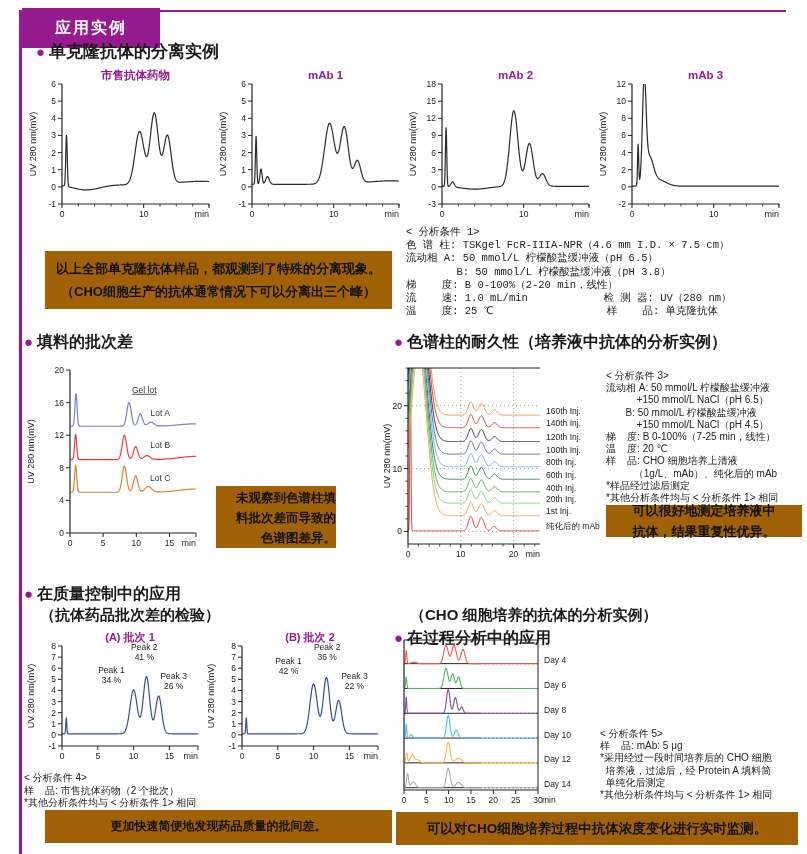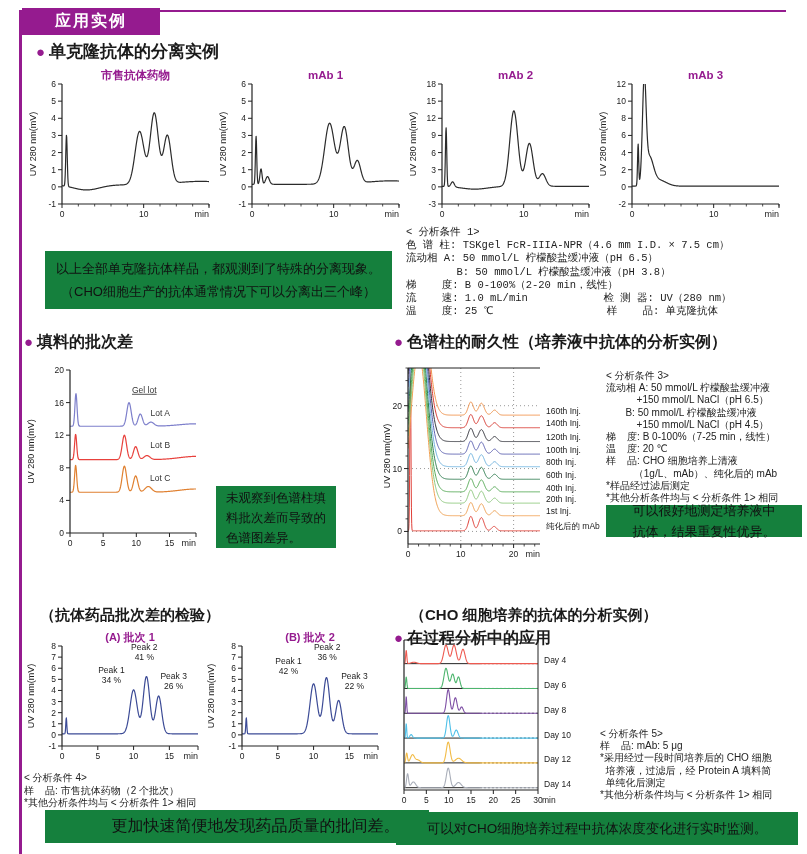--- a/index.html
+++ b/index.html
@@ -9,34 +9,34 @@
   .hdr-line{background:#951b8f;}
   .hdr-box{background:#951b8f;color:#fff;font-weight:bold;font-size:16px;
            display:flex;align-items:center;justify-content:center;letter-spacing:2px;}
   .sec-title{font-weight:bold;font-size:16px;color:#1a1a1a;white-space:nowrap;}
   .sec-title .blt{color:#951b8f;font-size:15px;margin-right:4px;}
   .sec-big{font-size:17px;}
   .sub-title{font-weight:bold;font-size:15px;color:#1a1a1a;white-space:nowrap;}
   .cond{font-size:10.5px;line-height:13.2px;color:#222;white-space:pre;}
   .cond.small{font-size:10px;line-height:12.2px;}
   .cond.semib{font-weight:600;}
-  .note{background:#15803d;color:#111;font-weight:normal;}
+  .note{background:#a16207;color:#111;font-weight:bold;text-align:right;}
   .note.center{display:flex;flex-direction:column;align-items:center;justify-content:center;}
   .note div{white-space:nowrap;}
   .chart{position:absolute;}
   svg text{font-family:"Liberation Sans","DejaVu Sans",sans-serif;}
 </style>
 </head>
 <body>
 
 <div class="page">
 
   <div class="abs hdr-line" style="left:22px;top:10px;width:764px;height:2px;"></div>
   <div class="abs hdr-line" style="left:19px;top:10px;width:3px;height:844px;"></div>
-  <div class="abs hdr-box" style="left:22px;top:8px;width:138px;height:27px;">
+  <div class="abs hdr-box" style="left:22px;top:8px;width:138px;height:40px;">
     <span>应用实例</span>
   </div>
 
   <div class="abs sec-title sec-big" style="left:36px;top:40px;">
     <span class="blt">●</span><span>单克隆抗体的分离实例</span>
   </div>
   <div class="chart" style="left: 28px; top: 68px; width: 195px; height: 162px;"><svg width="195" height="162" viewBox="0 0 195 162">
         <defs>
           <clipPath id="clip0">
             <rect x="34" y="16" width="147" height="120"></rect>
@@ -343,20 +343,23 @@
         <text x="164" y="139.8857142857143" font-size="8.5" fill="#222">20th Inj.</text>
         <text x="164" y="152.45714285714286" font-size="8.5" fill="#222">1st Inj.</text>
         <text x="164" y="166.9142857142857" font-size="8.5" fill="#222">纯化后的 mAb</text>
       </svg></div>
   <div class="abs cond small" style="left:606px;top:370px;"><div>&lt; 分析条件 3&gt;</div><div>流动相 A: 50 mmol/L 柠檬酸盐缓冲液</div><div>           +150 mmol/L NaCl（pH 6.5）</div><div>       B: 50 mmol/L 柠檬酸盐缓冲液</div><div>           +150 mmol/L NaCl（pH 4.5）</div><div>梯    度: B 0-100%（7-25 min，线性）</div><div>温    度: 20 ℃</div><div>样    品: CHO 细胞培养上清液</div><div>          （1g/L、mAb）、纯化后的 mAb</div><div>*样品经过滤后测定</div><div>*其他分析条件均与 &lt; 分析条件 1&gt; 相同</div></div>
   <div class="abs note center" style="left:606px;top:505px;width:196px;height:32px;font-size:13px;line-height:21px;">
       <div>可以很好地测定培养液中</div>
       <div>抗体，结果重复性优异。</div>
     </div>
 
+  <div class="abs sec-title" style="left:24px;top:584px;">
+    <span class="blt">●</span><span>在质量控制中的应用</span>
+  </div>
   <div class="abs sub-title" style="left:40px;top:606px;">（抗体药品批次差的检验）</div>
   <div class="abs sec-title" style="left:394px;top:584px;margin-top:44px;">
     <span class="blt">●</span><span>在过程分析中的应用</span>
   </div>
   <div class="abs sub-title" style="left:410px;top:606px;">（CHO 细胞培养的抗体的分析实例）</div>
 
   <div class="chart" style="left: 26px; top: 630px; width: 182px; height: 142px;"><svg width="182" height="142" viewBox="0 0 182 142">
         <defs>
           <clipPath id="clip6">
             <rect x="36" y="16" width="136" height="100"></rect>
@@ -444,21 +447,21 @@
         <line x1="32" y1="16" x2="36" y2="16" stroke="#222" stroke-width="1"></line>
         <text x="30" y="19" text-anchor="end" font-size="8.5" fill="#222">8</text>
         <text x="172" y="129" text-anchor="end" font-size="9" fill="#222">min</text>
         <text x="8" y="66" font-size="9" fill="#222" text-anchor="middle" transform="rotate(-90 8 66)">UV 280 nm(mV)</text>
         <text x="104" y="11" text-anchor="middle" font-size="11" font-weight="bold" fill="#951b8f">(B) 批次 2</text>
         <text x="82.52631578947368" y="33.77777777777777" text-anchor="middle" font-size="8.5" fill="#222"><tspan x="82.52631578947368" dy="0">Peak 1</tspan><tspan x="82.52631578947368" dy="10">42 %</tspan></text>
         <text x="121.17894736842106" y="20.444444444444457" text-anchor="middle" font-size="8.5" fill="#222"><tspan x="121.17894736842106" dy="0">Peak 2</tspan><tspan x="121.17894736842106" dy="10">36 %</tspan></text>
         <text x="148.37894736842105" y="49.33333333333334" text-anchor="middle" font-size="8.5" fill="#222"><tspan x="148.37894736842105" dy="0">Peak 3</tspan><tspan x="148.37894736842105" dy="10">22 %</tspan></text>
       </svg></div>
   <div class="abs cond" style="left:24px;top:772px;font-size:10px;line-height:12.5px;"><div>&lt; 分析条件 4&gt;</div><div>样    品: 市售抗体药物（2 个批次）</div><div>*其他分析条件均与 &lt; 分析条件 1&gt; 相同</div></div>
-  <div class="abs note center" style="left:45px;top:810px;width:347px;height:33px;font-size:16px;padding-left:37px;">
+  <div class="abs note center" style="left:45px;top:810px;width:347px;height:33px;font-size:12px;">
     <div>更加快速简便地发现药品质量的批间差。</div>
   </div>
 
   <div class="chart" style="left: 396px; top: 634px; width: 204px; height: 182px;"><svg width="204" height="182" viewBox="0 0 204 182">
         <defs>
           <clipPath id="clip8">
             <rect x="8" y="6" width="134" height="150"></rect>
           </clipPath>
         </defs>
         <line x1="8" y1="29.653846153846175" x2="83.93333333333334" y2="29.653846153846175" stroke="#222" stroke-width="1"></line>

